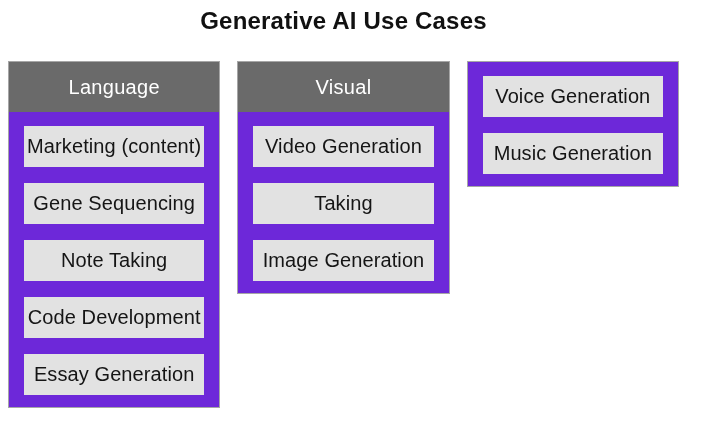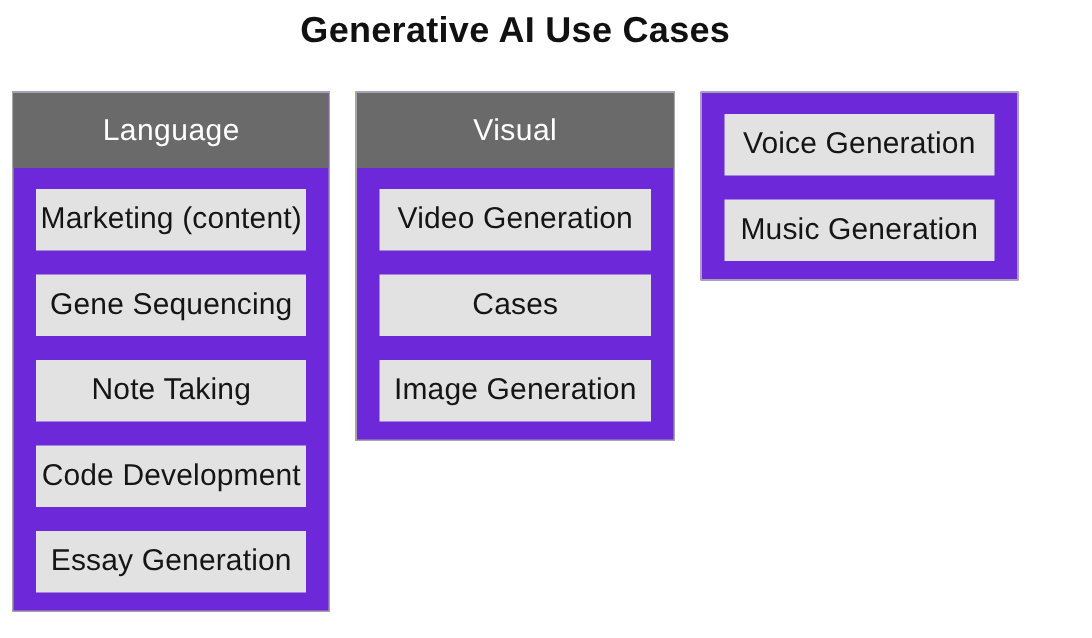--- a/index.html
+++ b/index.html
@@ -90,21 +90,21 @@
         <div class="item">Note Taking</div>
         <div class="item">Code Development</div>
         <div class="item">Essay Generation</div>
       </div>
     </div>
 
     <div class="column">
       <div class="column-header">Visual</div>
       <div class="column-body">
         <div class="item">Video Generation</div>
-        <div class="item">Cases</div>
+        <div class="item">Taking</div>
         <div class="item">Image Generation</div>
       </div>
     </div>
 
     <div class="column">
       <div class="column-body">
         <div class="item">Voice Generation</div>
         <div class="item">Music Generation</div>
       </div>
     </div>

